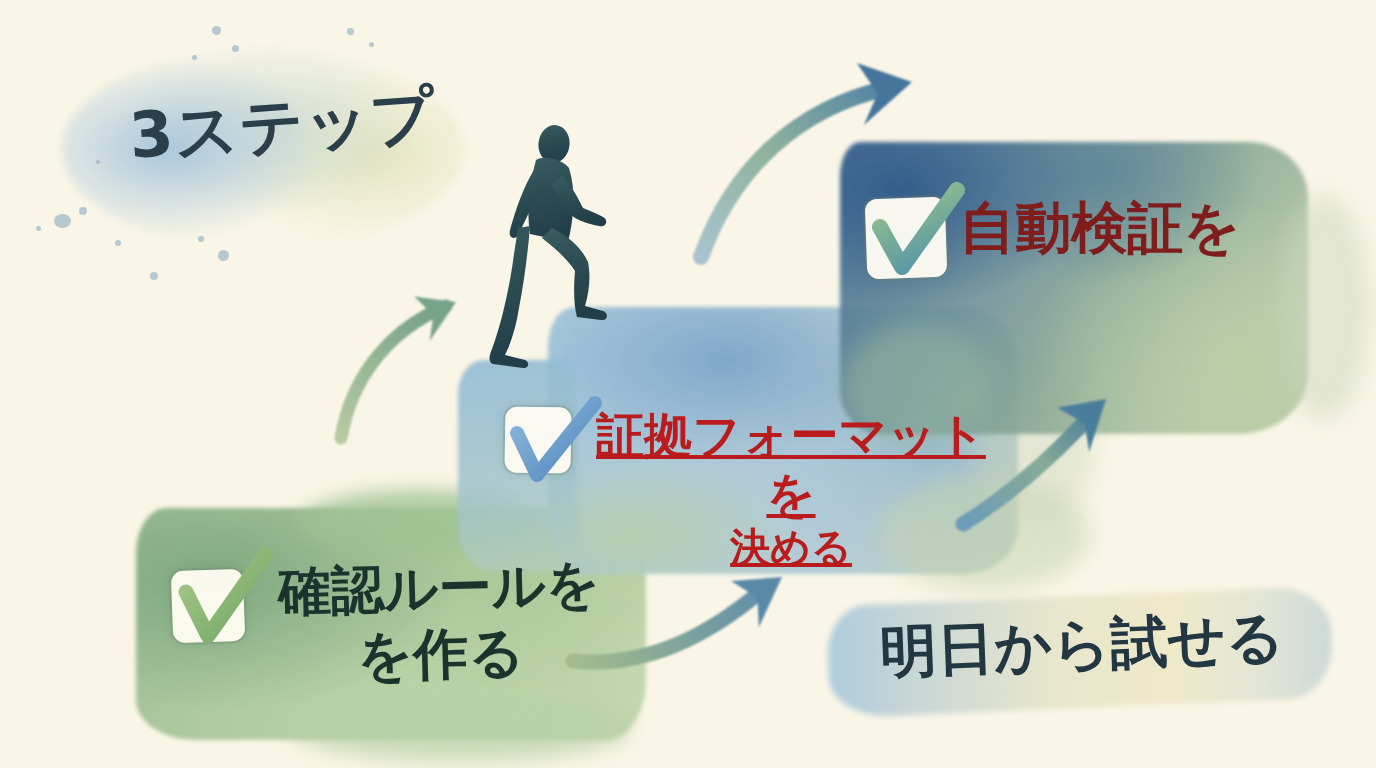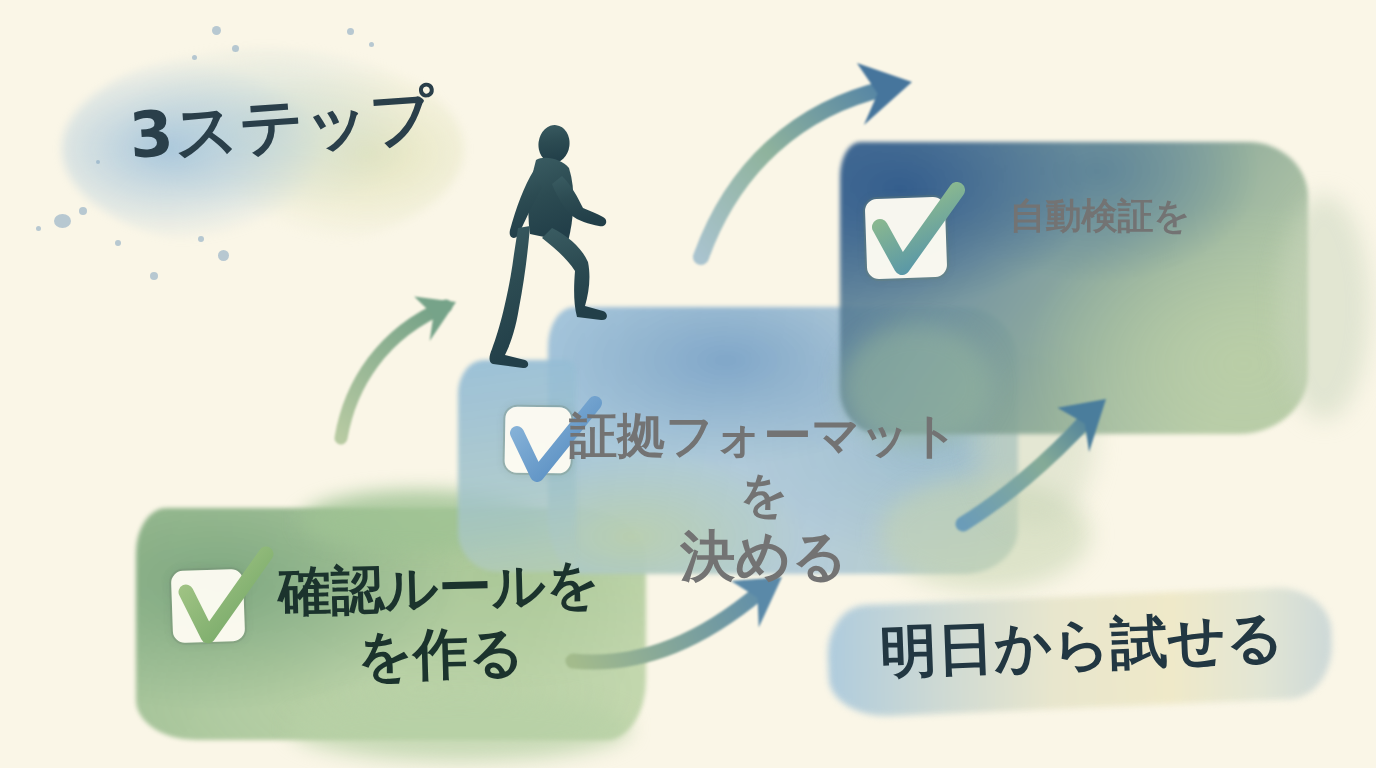--- a/index.html
+++ b/index.html
@@ -75,23 +75,23 @@
     box-shadow:0 0 0 2px rgba(110,132,112,.28), 0 0 8px rgba(90,110,100,.25);
   }
   .check-svg{position:absolute;overflow:visible;z-index:5;filter:blur(.5px);}
 
   
   .arrows{position:absolute;left:0;top:0;width:1376px;height:768px;z-index:3;filter:blur(1px);}
   .person{position:absolute;left:472px;top:124px;width:140px;height:248px;z-index:5;filter:blur(.4px);}
 
   
   .step1-label{left:238px;top:556px;width:404px;font-size:53px;color:#1b332d;transform:rotate(-1.5deg);}
-  .step2-label{left:548px;top:406px;width:432px;font-size:48px;color:#737373;}
-  .step2-label .line2{font-size:55px;}
-  .step3-label{left:928px;top:194px;width:344px;font-size:36px;color:#737373;}
+  .step2-label{left:575px;top:406px;width:432px;font-size:48px;color:#b91c1c;text-decoration:underline;}
+  .step2-label .line2{font-size:40px;}
+  .step3-label{left:928px;top:194px;width:344px;font-size:56px;color:#7f1d1d;}
   .step1-label .line2{font-size:55px;}
 
   
   .footer-wash{
     left:828px;top:596px;width:504px;height:112px;z-index:2;
     transform:rotate(-2.4deg);filter:blur(3px);
     border-radius:40px 55px 45px 60px / 50px 45px 55px 40px;
     background:linear-gradient(93deg,#aecbdd 0%,#cdd9d4 22%,#e8e6cd 45%,#efe9c9 68%,#e3e6d4 85%,#ccd8d8 100%);
   }
   .footer-text{left:846px;top:610px;width:472px;font-size:57px;color:#223742;transform:rotate(-2.2deg);}

